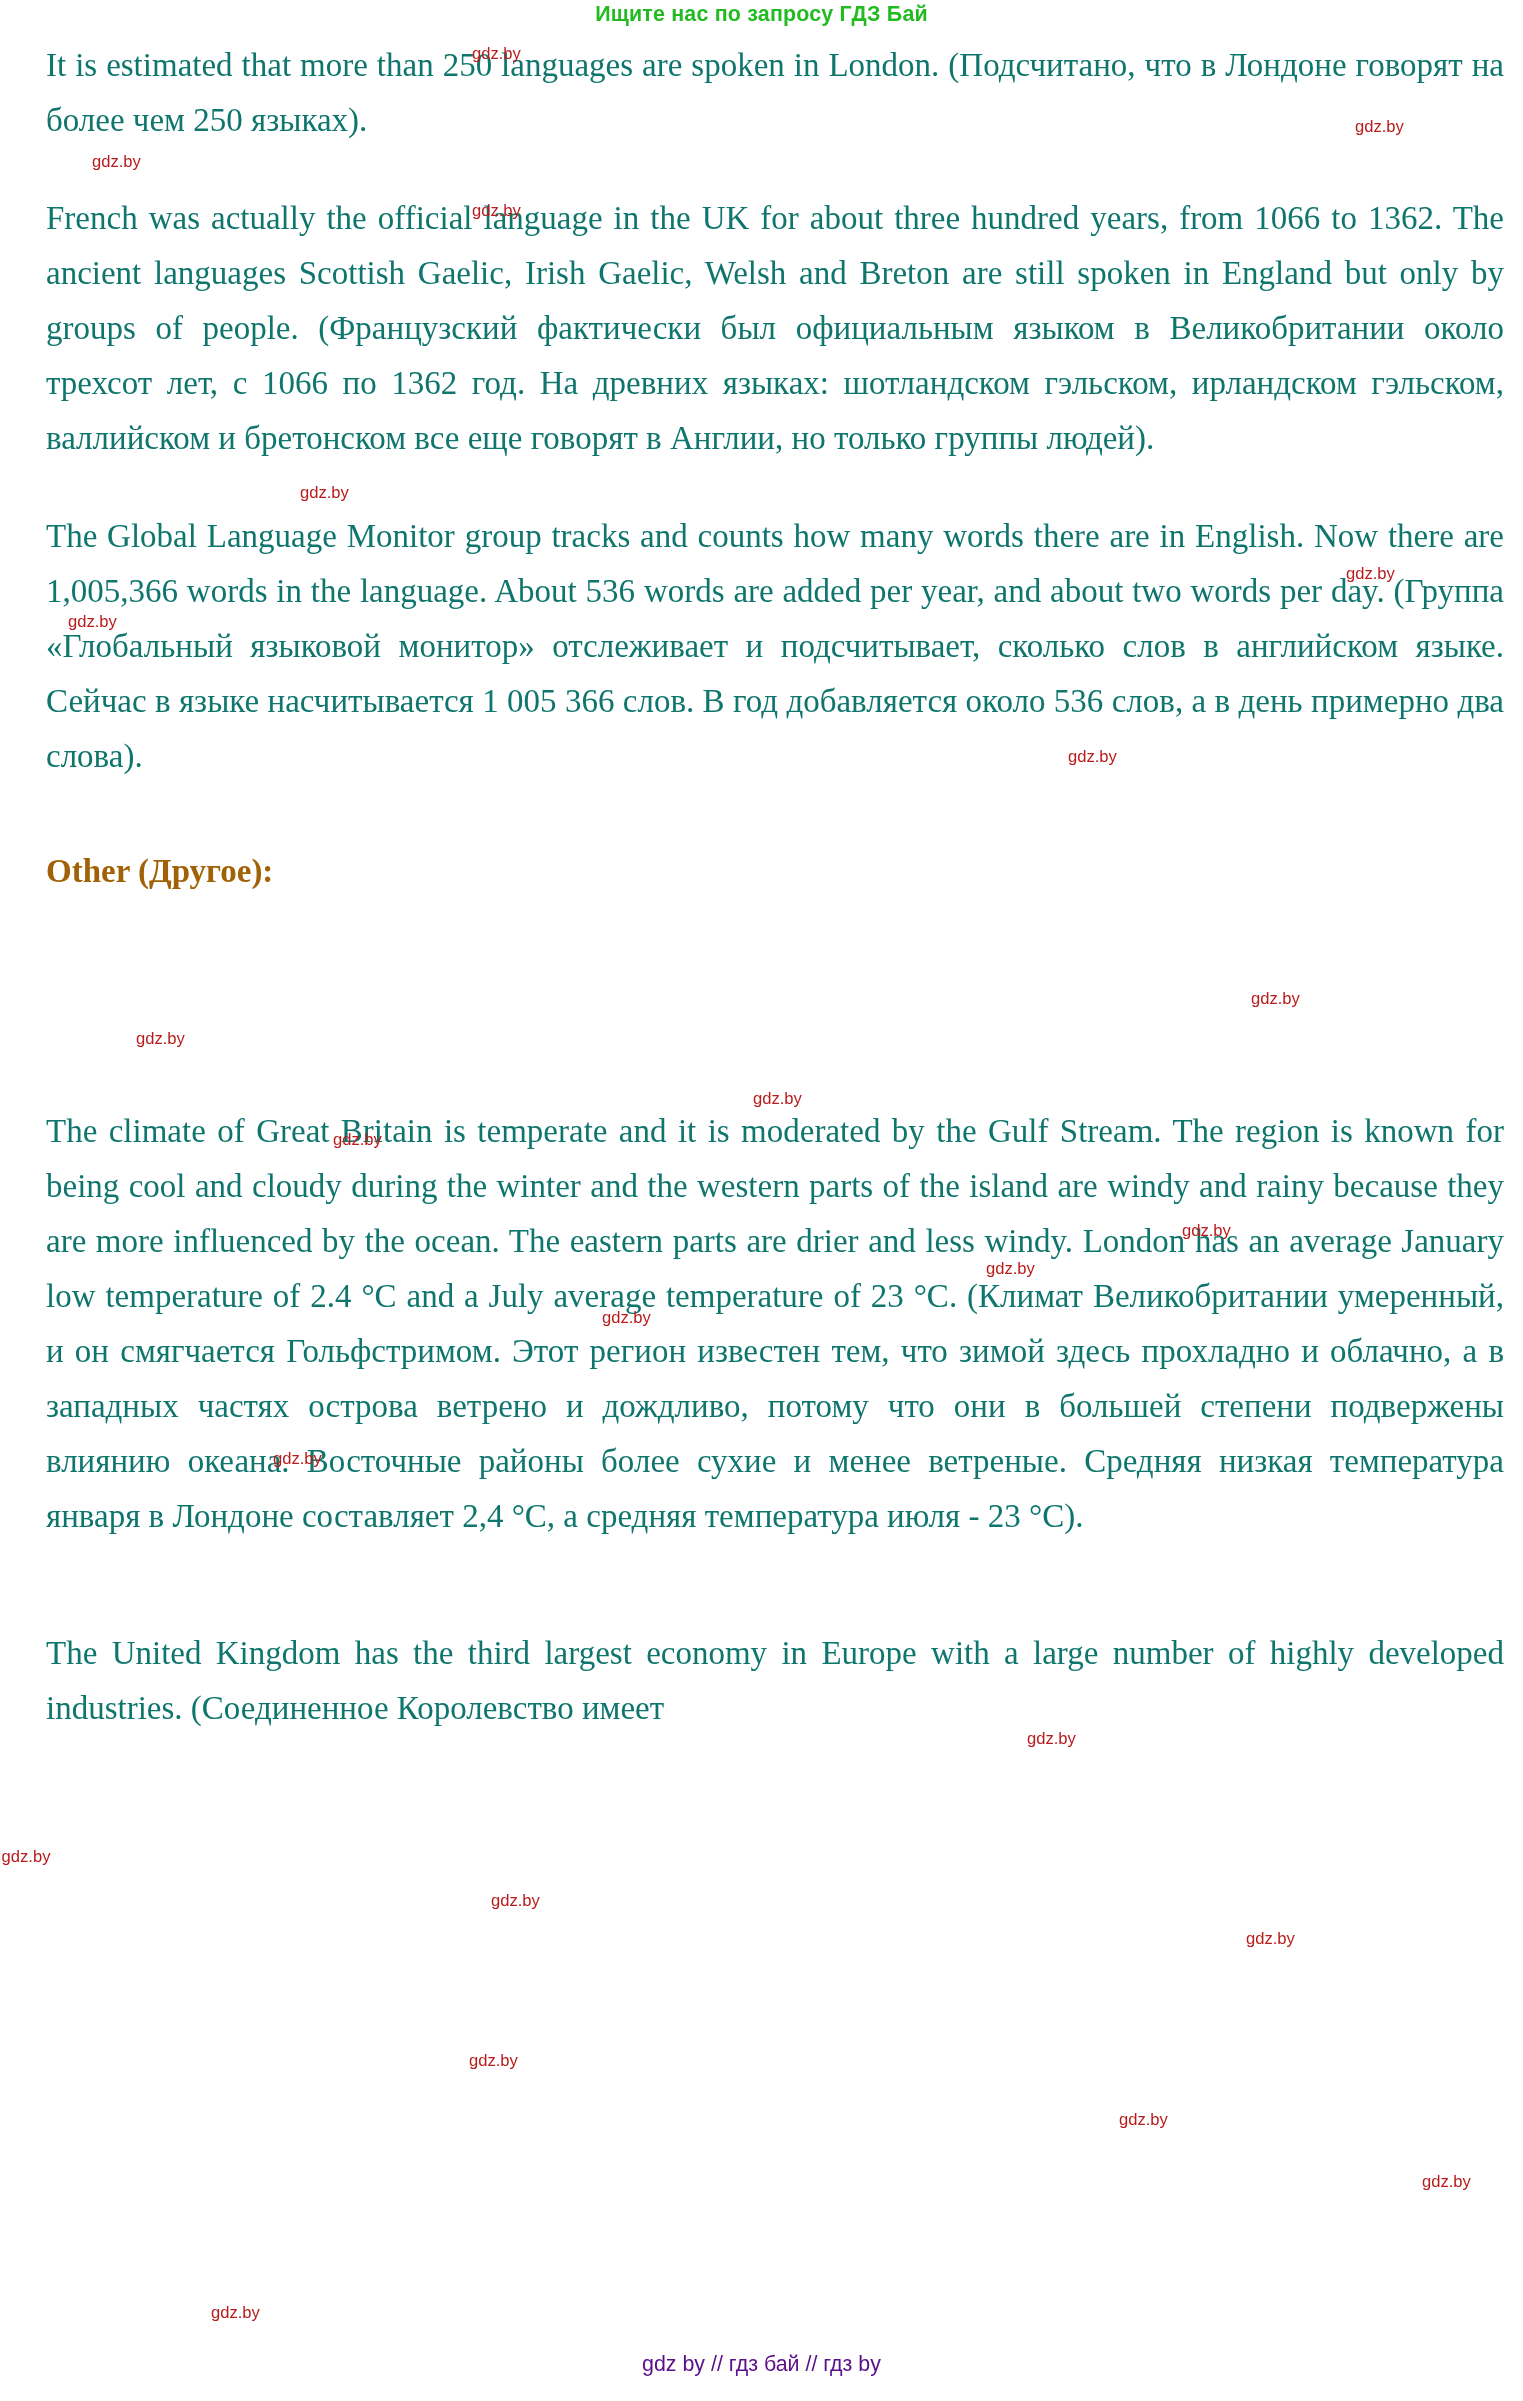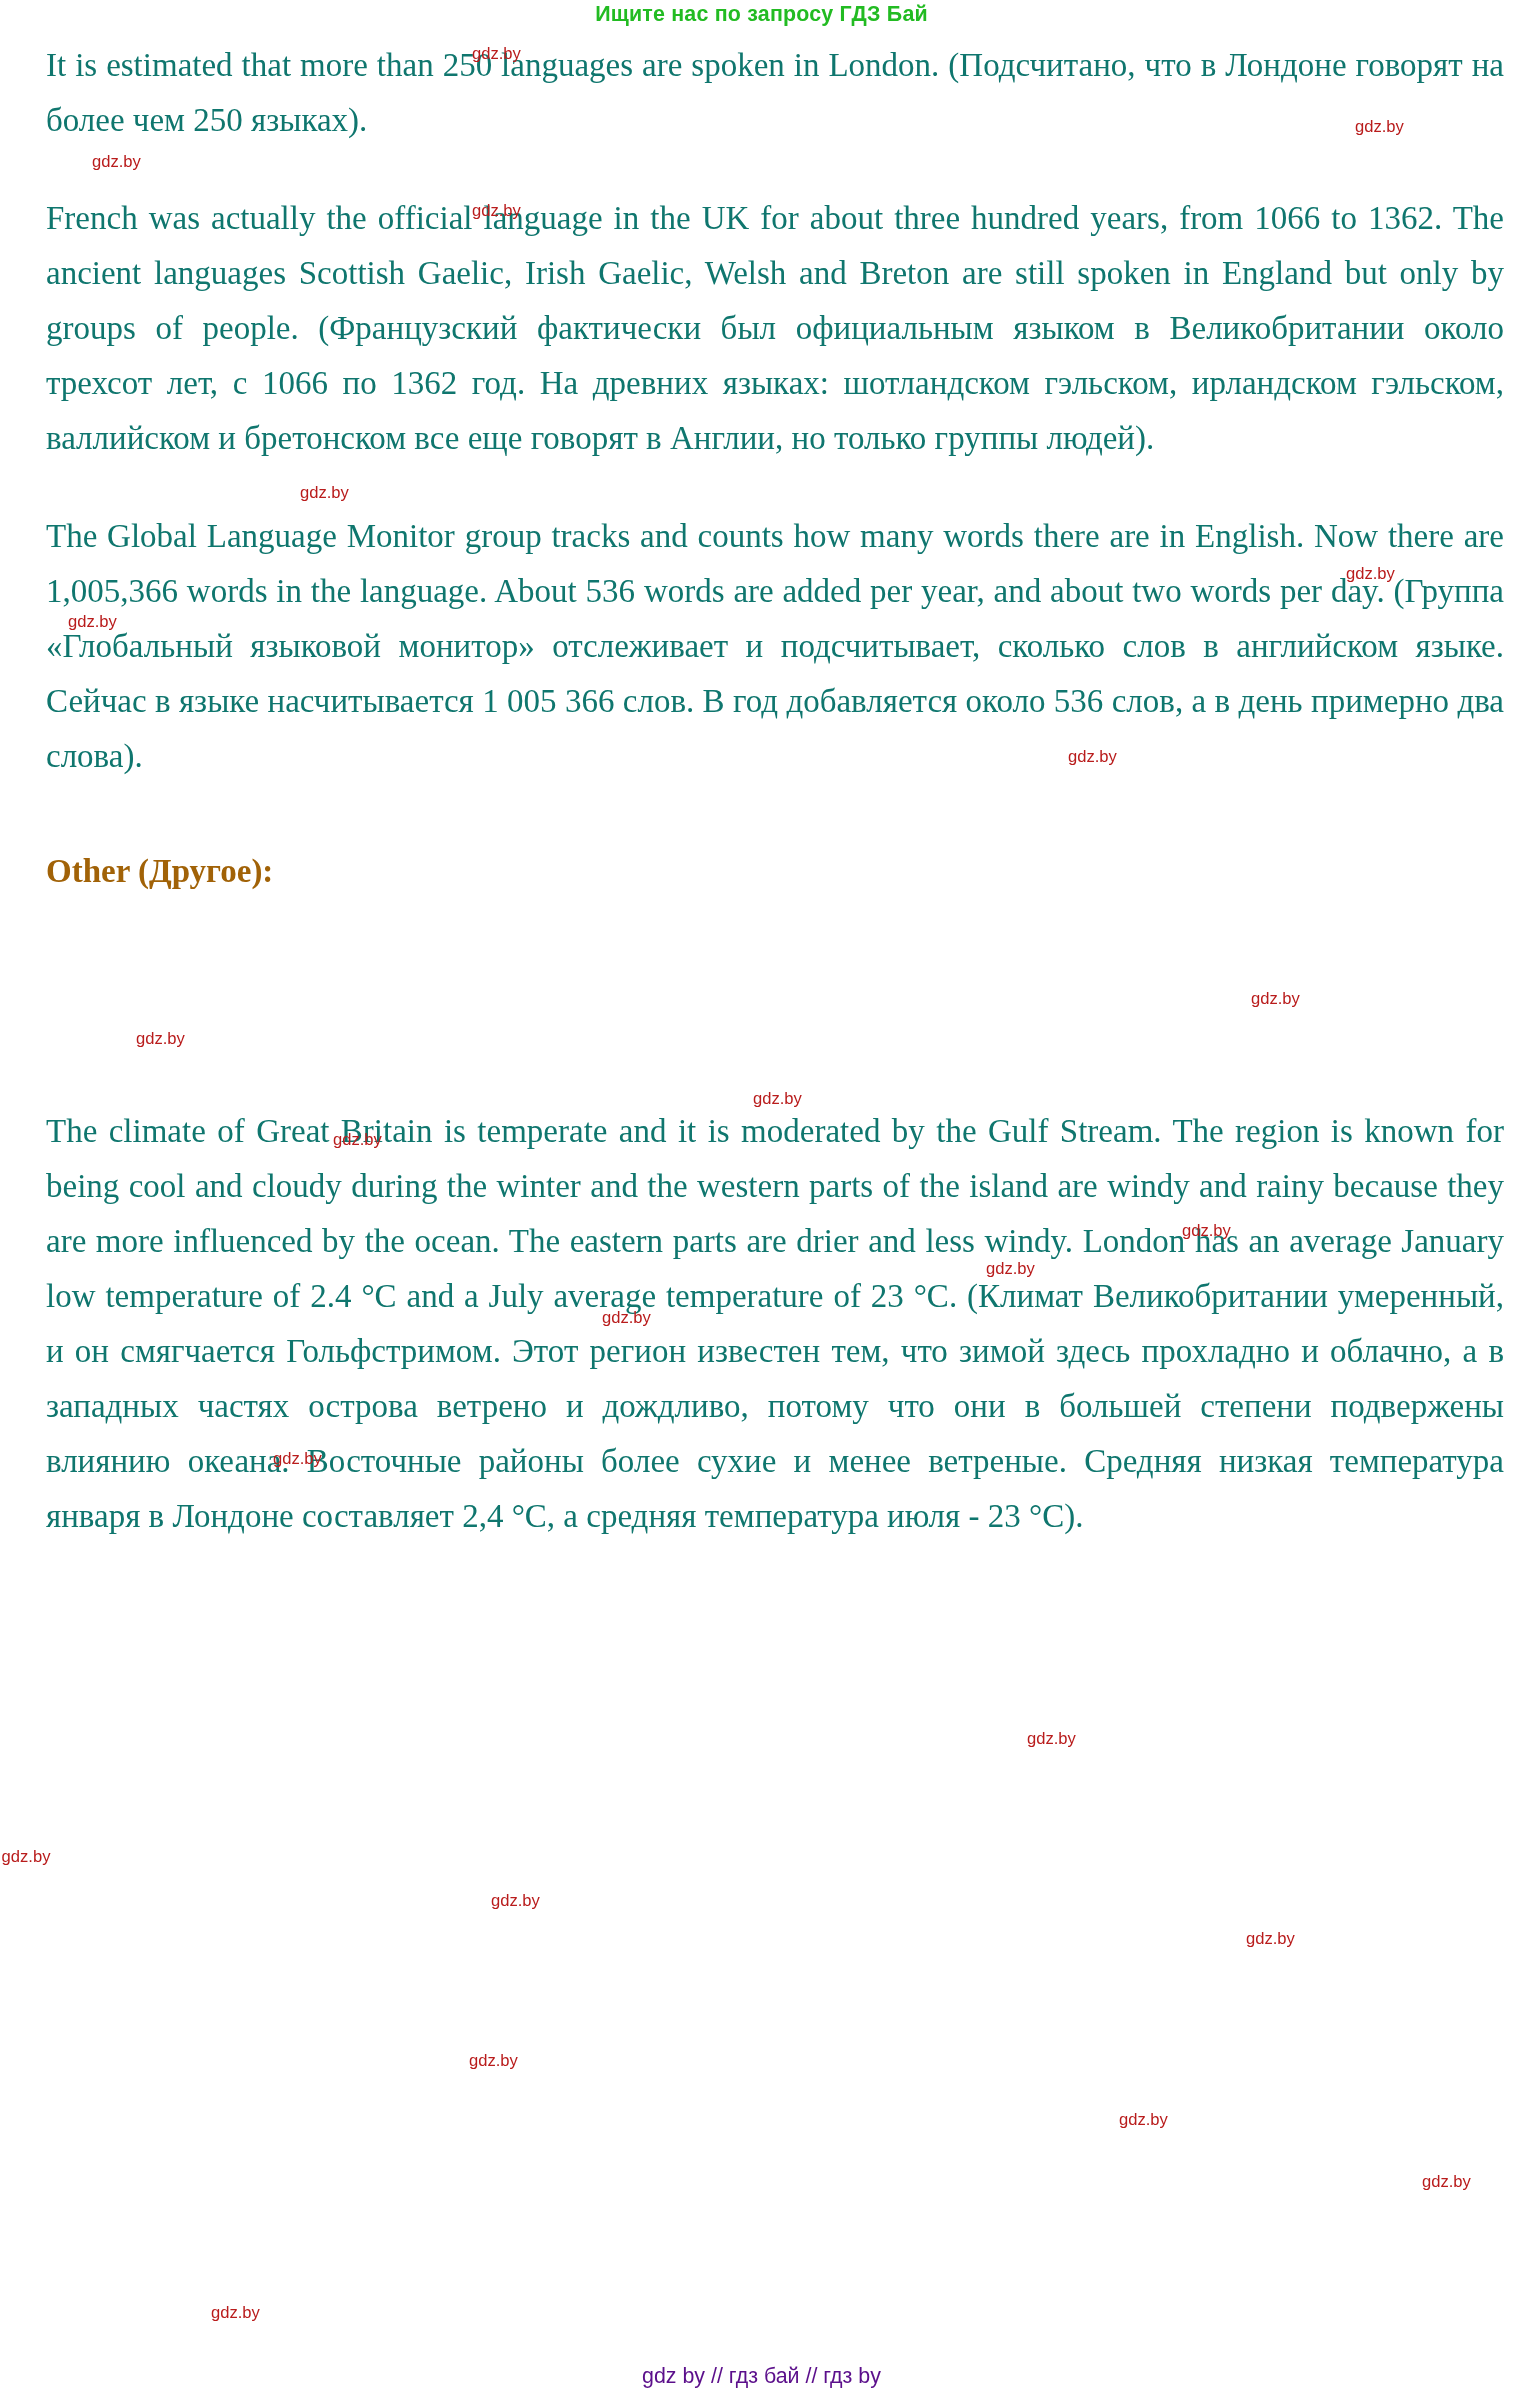--- a/index.html
+++ b/index.html
@@ -67,21 +67,21 @@
     color: #b91c1c;
     white-space: nowrap;
     pointer-events: none;
     z-index: 5;
   }
 
   
   #footer-line {
     position: absolute;
     left: 0;
-    bottom: 12px;
+    bottom: 24px;
     width: 1523px;
     text-align: center;
     color: #5b0f8b;
     font-family: "Liberation Sans", "DejaVu Sans", sans-serif;
     font-size: 21.4px;
     white-space: nowrap;
   }
 </style>
 </head>
 <body>
@@ -111,20 +111,21 @@
 
     <div class="gap-lg"></div>
 
 
     <div class="gap-xl"></div>
 
     <p class="para">The climate of Great Britain is temperate and it is moderated by the Gulf Stream. The region is known for being cool and cloudy during the winter and the western parts of the island are windy and rainy because they are more influenced by the ocean. The eastern parts are drier and less windy. London has an average January low temperature of 2.4 °C and a July average temperature of 23 °C. (Климат Великобритании умеренный, и он смягчается Гольфстримом. Этот регион известен тем, что зимой здесь прохладно и облачно, а в западных частях острова ветрено и дождливо, потому что они в большей степени подвержены влиянию океана. Восточные районы более сухие и менее ветреные. Средняя низкая температура января в Лондоне составляет 2,4 °C, а средняя температура июля - 23 °C).</p>
 
     <div class="gap-xl"></div>
 
+    <p class="para">The United Kingdom has the third largest economy in Europe with a large number of highly developed industries. (Соединенное Королевство имеет</p>
 
   </div>
 
   <div id="watermark-layer">
       <div class="wm" style="left: 472px; top: 44px;">gdz.by</div>
       <div class="wm" style="left: 1355px; top: 117px;">gdz.by</div>
       <div class="wm" style="left: 92px; top: 152px;">gdz.by</div>
       <div class="wm" style="left: 472px; top: 201px;">gdz.by</div>
       <div class="wm" style="left: 300px; top: 483px;">gdz.by</div>
       <div class="wm" style="left: 1346px; top: 564px;">gdz.by</div>

